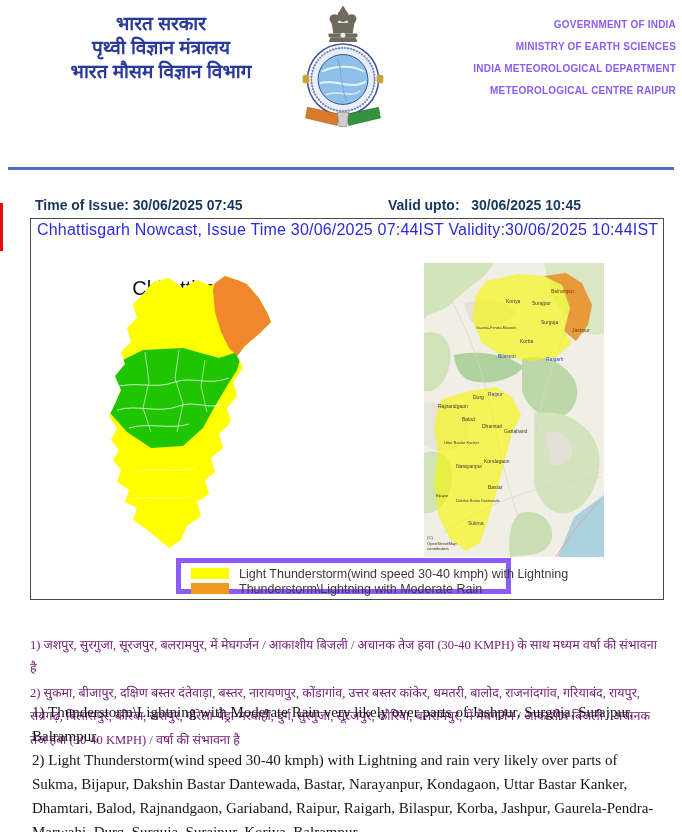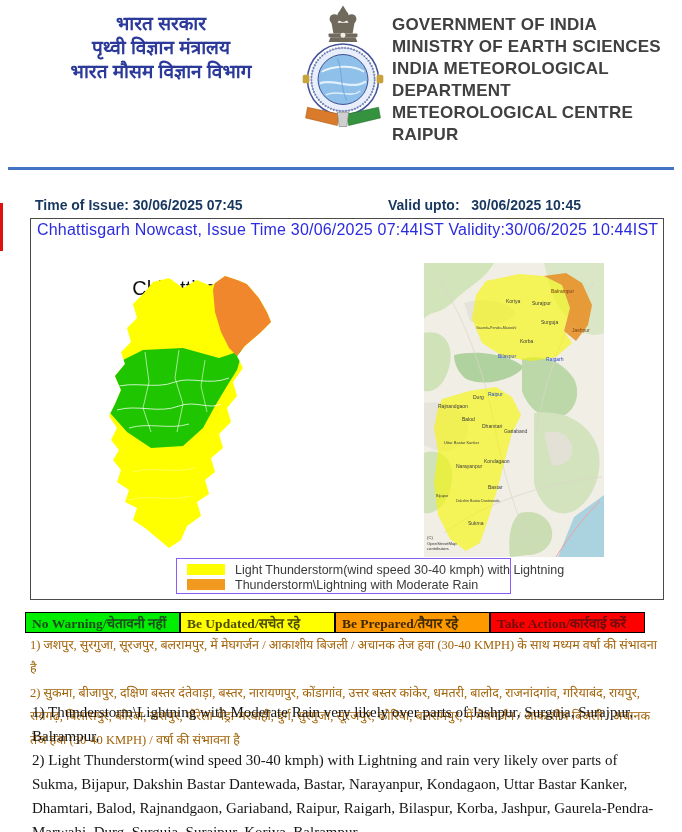--- a/index.html
+++ b/index.html
@@ -3,22 +3,22 @@
 <meta charset="utf-8">
 <style>
   html,body{margin:0;padding:0;background:#fff;}
   #page{position:relative;width:682px;height:832px;background:#ffffff;overflow:hidden;
         font-family:"Liberation Sans",sans-serif;}
 
   
   .red-tick{position:absolute;left:0;top:203px;width:3px;height:48px;background:#e01010;}
   .hindi-block{position:absolute;left:28px;top:12px;width:266px;text-align:center;
                color:#2b3a9a;font-weight:bold;font-size:19px;line-height:24px;}
-  .english-block{position:absolute;left:392px;top:14px;width:284px;text-align:left;
-               color:#404040;font-weight:bold;font-size:17px;line-height:22px;letter-spacing:.2px;}
+  .english-block{position:absolute;left:392px;top:14px;width:284px;text-align:right;
+               color:#8b5cf6;font-weight:bold;font-size:10px;line-height:22px;letter-spacing:.2px;}
   .logo{position:absolute;left:295px;top:4px;width:96px;height:126px;}
 
   
   .page-title{position:absolute;left:0;top:130px;width:682px;margin:0;text-align:center;
               font-size:27px;font-weight:400;color:#17375e;}
   .title-rule{position:absolute;left:8px;top:167px;width:666px;height:3px;background:#4472c4;}
 
   
   .issue-row{position:absolute;left:0;top:197px;width:682px;font-size:14px;font-weight:bold;color:#17375e;}
   .issue-left{position:absolute;left:35px;top:0;}
@@ -29,40 +29,40 @@
                border:1px solid #4a4a4a;background:#fff;padding-left:8px;}
   .box-header{position:absolute;left:6px;top:2px;width:616px;white-space:nowrap;
               font-size:16px;color:#2b2bdf;letter-spacing:.2px;}
   .map-title{position:absolute;top:22px;font-size:20px;color:#111;text-align:center;margin-top:36px;}
   .map-title.left{left:58px;width:200px;}
   .map-title.right{left:393px;width:180px;}
   .left-map{position:absolute;left:2px;top:43px;width:280px;height:300px;}
   .right-map{position:absolute;left:393px;top:44px;width:180px;height:294px;}
 
   .legend{position:absolute;left:145px;top:339px;width:335px;height:36px;background:#fff;
-          border:1px solid #8b5cf6;box-sizing:border-box;padding:3px 0 0 10px;}
+          border:5px solid #8b5cf6;box-sizing:border-box;padding:3px 0 0 10px;}
   .legend-row{display:flex;align-items:center;height:15px;}
   .legend-swatch{width:38px;height:11px;margin-right:10px;flex:0 0 auto;}
   .legend-swatch.yellow{background:#ffff00;}
   .legend-swatch.orange{background:#f29a1f;}
   .legend-label{font-size:12.5px;color:#3a3a3a;white-space:nowrap;}
 
   
   .warning-scale{position:absolute;left:25px;top:612px;width:620px;height:21px;display:flex;}
   .scale-cell{flex:1 1 0;border:1px solid #000;box-sizing:border-box;display:flex;align-items:center;
               padding-left:6px;font-family:"Liberation Serif",serif;font-weight:bold;font-size:13.5px;
               white-space:nowrap;overflow:hidden;}
   .scale-cell.c0{background:#00ef00;color:#1c4d1c;}
   .scale-cell.c1{background:#ffff00;color:#4d4d00;}
   .scale-cell.c2{background:#ff9900;color:#3d2800;}
   .scale-cell.c3{background:#ff0000;color:#6e0d0d;}
 
   
   .hindi-notes{position:absolute;left:30px;top:634px;width:634px;
-               font-family:"Liberation Serif",serif;font-size:12.5px;color:#a16207;line-height:1.85;}
+               font-family:"Liberation Serif",serif;font-size:12.5px;color:#701a75;line-height:1.85;}
   .hindi-notes p{margin:0 0 2px 0;}
   .english-notes{position:absolute;left:32px;top:700px;width:626px;
                font-family:"Liberation Serif",serif;font-size:15px;color:#151515;line-height:24px;}
   .english-notes p{margin:0;}
 
   svg text{font-family:"Liberation Sans",sans-serif;}
 </style>
 </head>
 <body>
 
@@ -217,34 +217,20 @@
         <span class="legend-swatch yellow"></span>
         <span class="legend-label">Light Thunderstorm(wind speed 30-40 kmph) with Lightning</span>
       </div>
       <div class="legend-row">
         <span class="legend-swatch orange"></span>
         <span class="legend-label">Thunderstorm\Lightning with Moderate Rain</span>
       </div>
     </div>
   </div>
 
-  <div class="warning-scale">
-    <div class="scale-cell c0">
-        <span>No Warning/चेतावनी नहीं</span>
-      </div>
-    <div class="scale-cell c1">
-        <span>Be Updated/सचेत रहे</span>
-      </div>
-    <div class="scale-cell c2">
-        <span>Be Prepared/तैयार रहे</span>
-      </div>
-    <div class="scale-cell c3">
-        <span>Take Action/कार्रवाई करें</span>
-      </div>
-  </div>
 
   <div class="hindi-notes">
     <p>1) जशपुर, सुरगुजा, सूरजपुर, बलरामपुर,  में मेघगर्जन / आकाशीय बिजली / अचानक तेज हवा (30-40 KMPH) के साथ मध्यम वर्षा की संभावना  है</p>
     <p>2) सुकमा, बीजापुर, दक्षिण बस्तर दंतेवाड़ा, बस्तर, नारायणपुर, कोंडागांव, उत्तर बस्तर कांकेर, धमतरी, बालोद, राजनांदगांव, गरियाबंद, रायपुर, रायगढ़, बिलासपुर, कोरबा, जशपुर, गौरेला-पेंड्रा-मरवाही, दुर्ग, सुरगुजा, सूरजपुर, कोरिया, बलरामपुर,  में मेघगर्जन / आकाशीय बिजली / अचानक तेज हवा (30-40 KMPH) / वर्षा की संभावना  है</p>
   </div>
 
   <div class="english-notes">
     <p>1) Thunderstorm\Lightning with Moderate Rain very likely over parts of Jashpur, Surguja, Surajpur, Balrampur,</p>
     <p>2) Light Thunderstorm(wind speed 30-40 kmph) with Lightning and rain very likely over parts of Sukma, Bijapur, Dakshin Bastar Dantewada, Bastar, Narayanpur, Kondagaon, Uttar Bastar Kanker, Dhamtari, Balod, Rajnandgaon, Gariaband, Raipur, Raigarh, Bilaspur, Korba, Jashpur, Gaurela-Pendra-Marwahi, Durg, Surguja, Surajpur, Koriya, Balrampur,</p>
   </div>

